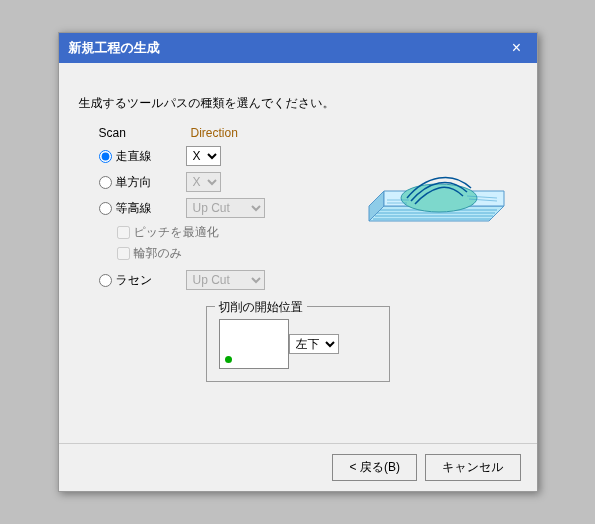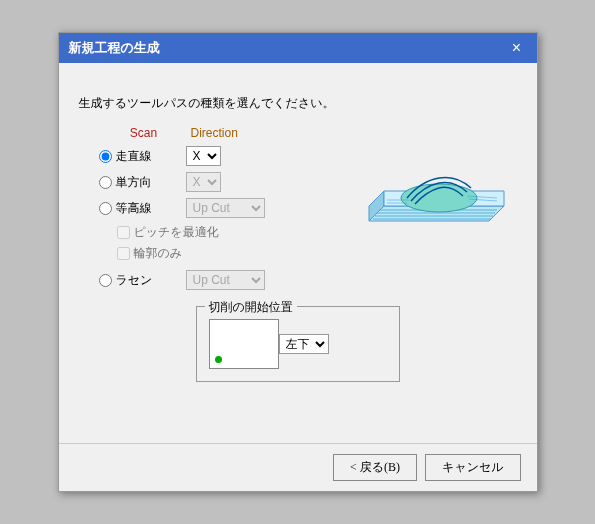--- a/index.html
+++ b/index.html
@@ -68,22 +68,21 @@
     }
     .col-headers {
       display: flex;
       gap: 0;
       margin-bottom: 6px;
       padding-left: 20px;
     }
     .col-header-scan {
       width: 90px;
       font-size: 12px;
-      color: #b91c1c;
-      text-align: center;
+      color: #000000;
     }
     .col-header-dir {
       width: 90px;
       font-size: 12px;
       color: #a16207;
       text-align: left;
       padding-left: 2px;
     }
     .radio-row {
       display: flex;
@@ -128,21 +127,21 @@
       color: #737373;
     }
     .separator {
       margin: 8px 0;
     }
     .cut-start-group {
       border: 1px solid #999;
       padding: 8px 12px 12px;
       margin-top: 10px;
       position: relative;
-      width: 204px;
+      width: 184px;
       margin-left: auto;
       margin-right: auto;
     }
     .cut-start-legend {
       position: absolute;
       top: -8px;
       left: 8px;
       background: #f0f0f0;
       padding: 0 4px;
       font-size: 12px;
@@ -174,21 +173,21 @@
     }
     .dialog-footer {
       border-top: 1px solid #ccc;
       padding: 10px 16px;
       display: flex;
       justify-content: flex-end;
       gap: 8px;
       background: #f0f0f0;
     }
     .footer-btn {
-      font-family: Liberation Serif, serif;
+      font-family: Liberation Sans, sans-serif;
       font-size: 12px;
       padding: 4px 16px;
       border: 1px solid #888;
       background: #f0f0f0;
       cursor: pointer;
       min-width: 75px;
       text-align: center;
     }
 
     

